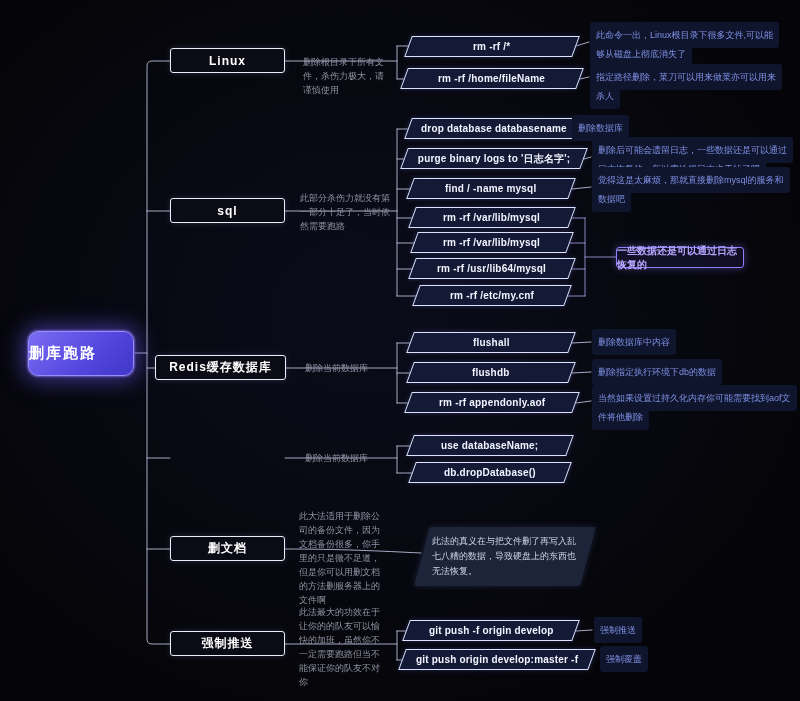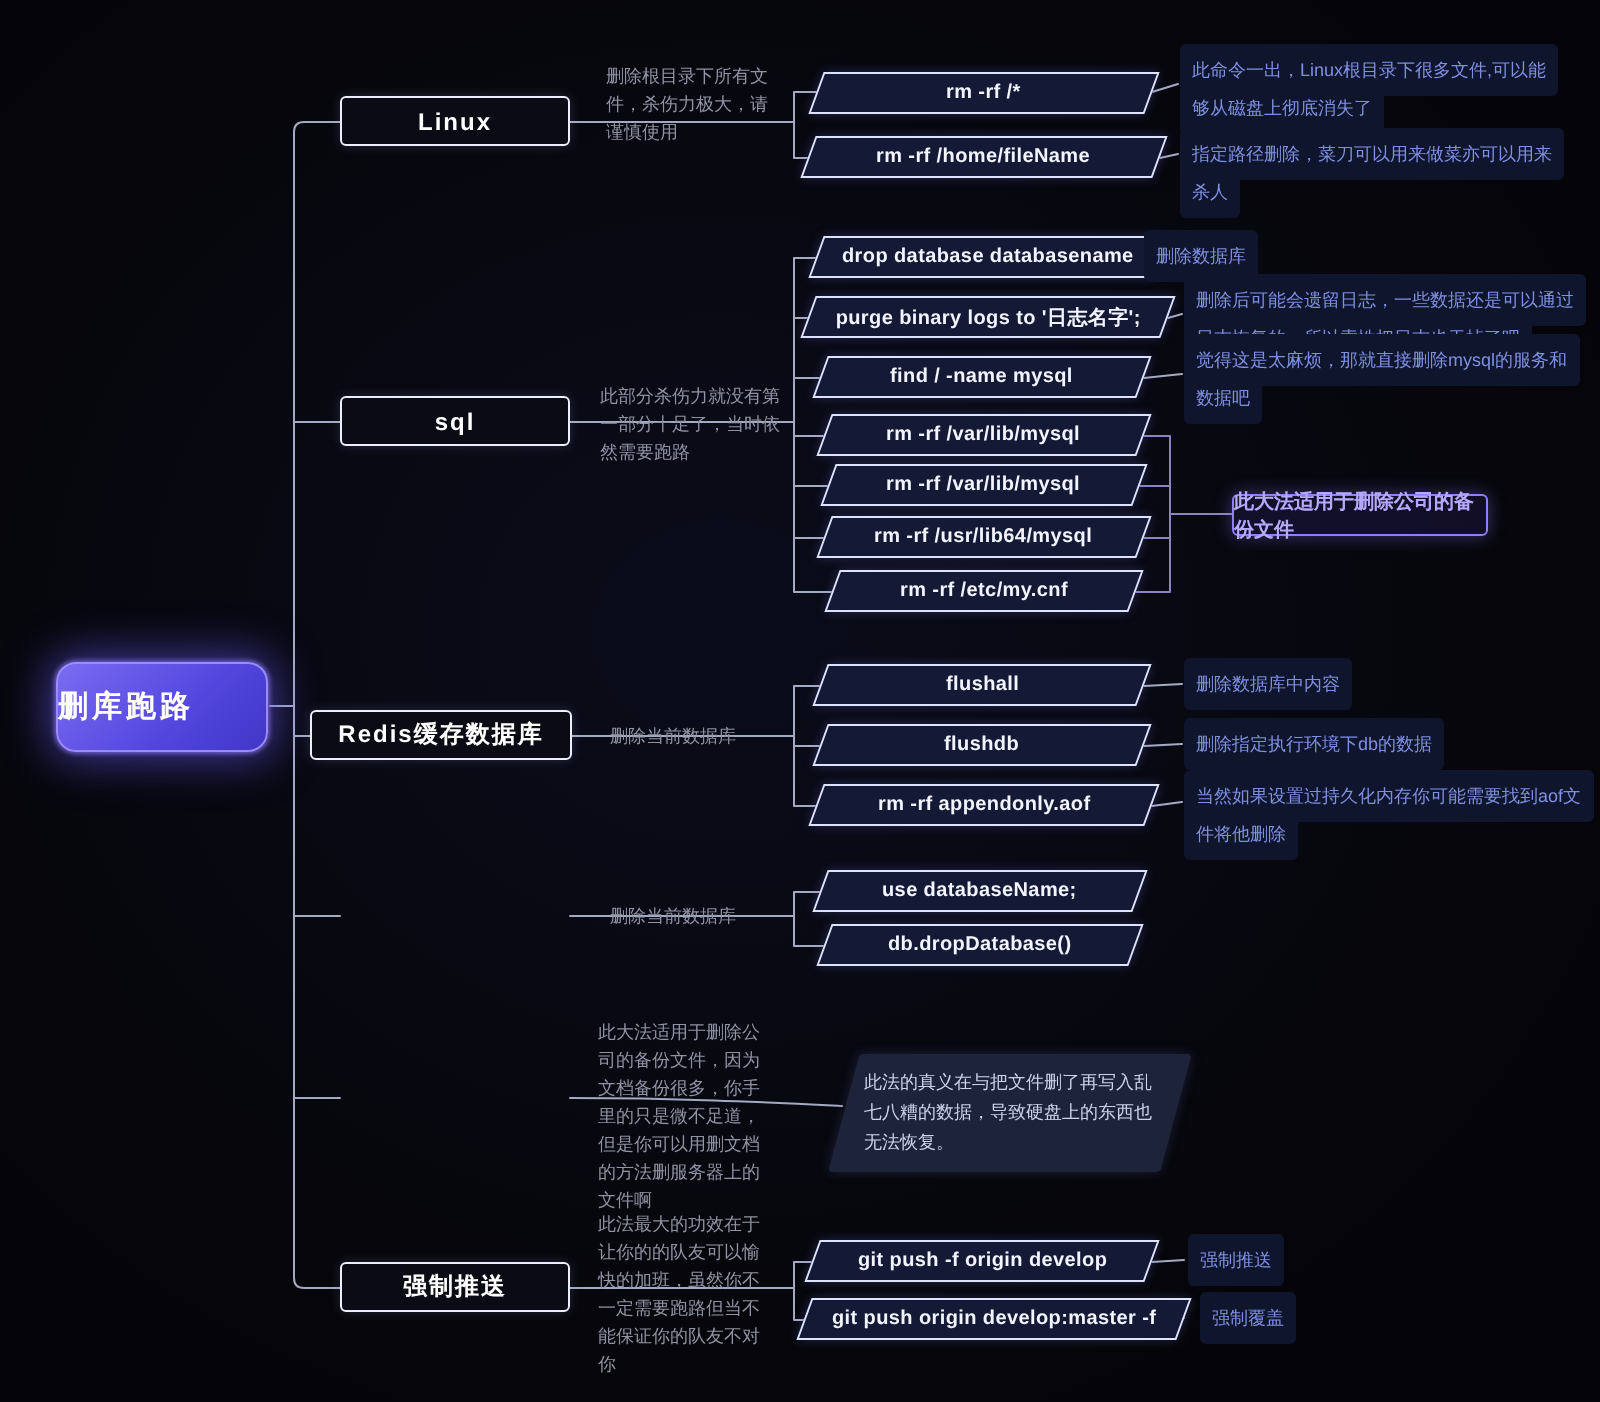--- a/index.html
+++ b/index.html
@@ -88,21 +88,21 @@
     </g>
   </svg>
 
   <div class="node root">
     <span>删库跑路</span>
   </div>
 
   <div class="node branch" style="left:170px;top:48px;width:115px">
     <span>Linux</span>
   </div>
-  <div class="gnote" style="left:303px;top:32px;width:88px">删除根目录下所有文件，杀伤力极大，请谨慎使用</div>
+  <div class="gnote" style="left:303px;top:56px;width:88px">删除根目录下所有文件，杀伤力极大，请谨慎使用</div>
 
   <div class="node cmd" style="left:408px;top:36px;width:168px">
     <span>rm -rf /*</span>
   </div>
   <div class="bnote" style="left:590px;top:26px;width:186px">
     <span>此命令一出，Linux根目录下很多文件,可以能够从磁盘上彻底消失了</span>
   </div>
 
   <div class="node cmd" style="left:404px;top:68px;width:176px">
     <span>rm -rf /home/fileName</span>
@@ -144,21 +144,21 @@
     <span>rm -rf /var/lib/mysql</span>
   </div>
   <div class="node cmd" style="left:412px;top:258px;width:160px">
     <span>rm -rf /usr/lib64/mysql</span>
   </div>
   <div class="node cmd" style="left:416px;top:285px;width:152px">
     <span>rm -rf /etc/my.cnf</span>
   </div>
 
   <div class="node groupnote">
-    <span>此大法适用于删除公司的备份文件</span>
+    <span>一些数据还是可以通过日志恢复的</span>
   </div>
 
   <div class="node branch" style="left:155px;top:355px;width:131px">
     <span>Redis缓存数据库</span>
   </div>
   <div class="gnote" style="left:305px;top:362px;width:92px">删除当前数据库</div>
 
   <div class="node cmd" style="left:410px;top:332px;width:162px">
     <span>flushall</span>
   </div>
@@ -182,20 +182,23 @@
 
   <div class="gnote" style="left:305px;top:452px;width:92px">删除当前数据库</div>
 
   <div class="node cmd" style="left:410px;top:435px;width:160px">
     <span>use databaseName;</span>
   </div>
   <div class="node cmd" style="left:412px;top:462px;width:156px">
     <span>db.dropDatabase()</span>
   </div>
 
+  <div class="node branch" style="left:170px;top:536px;width:115px">
+    <span>删文档</span>
+  </div>
   <div class="gnote" style="left:299px;top:510px;width:84px">此大法适用于删除公司的备份文件，因为文档备份很多，你手里的只是微不足道，但是你可以用删文档的方法删服务器上的文件啊</div>
 
   <div class="node floatnote">
     <span>此法的真义在与把文件删了再写入乱七八糟的数据，导致硬盘上的东西也无法恢复。</span>
   </div>
 
   <div class="node branch" style="left:170px;top:631px;width:115px">
     <span>强制推送</span>
   </div>
   <div class="gnote" style="left:299px;top:606px;width:88px">此法最大的功效在于让你的的队友可以愉快的加班，虽然你不一定需要跑路但当不能保证你的队友不对你</div>

